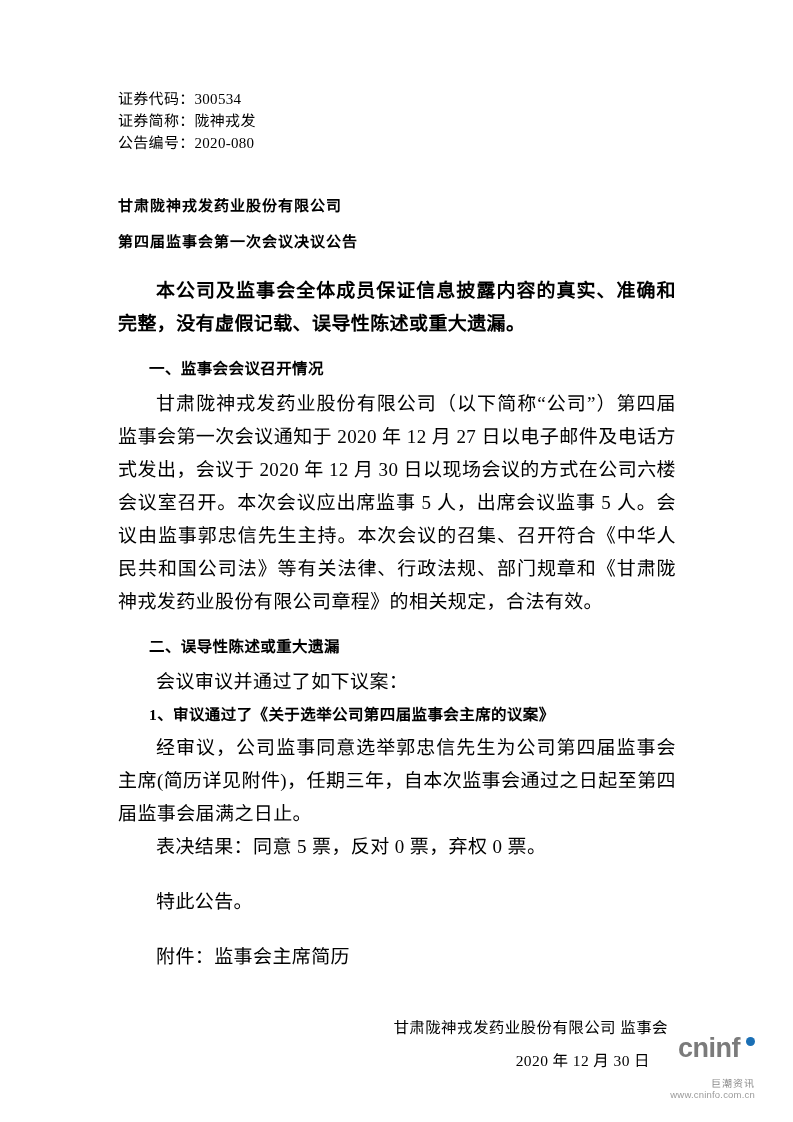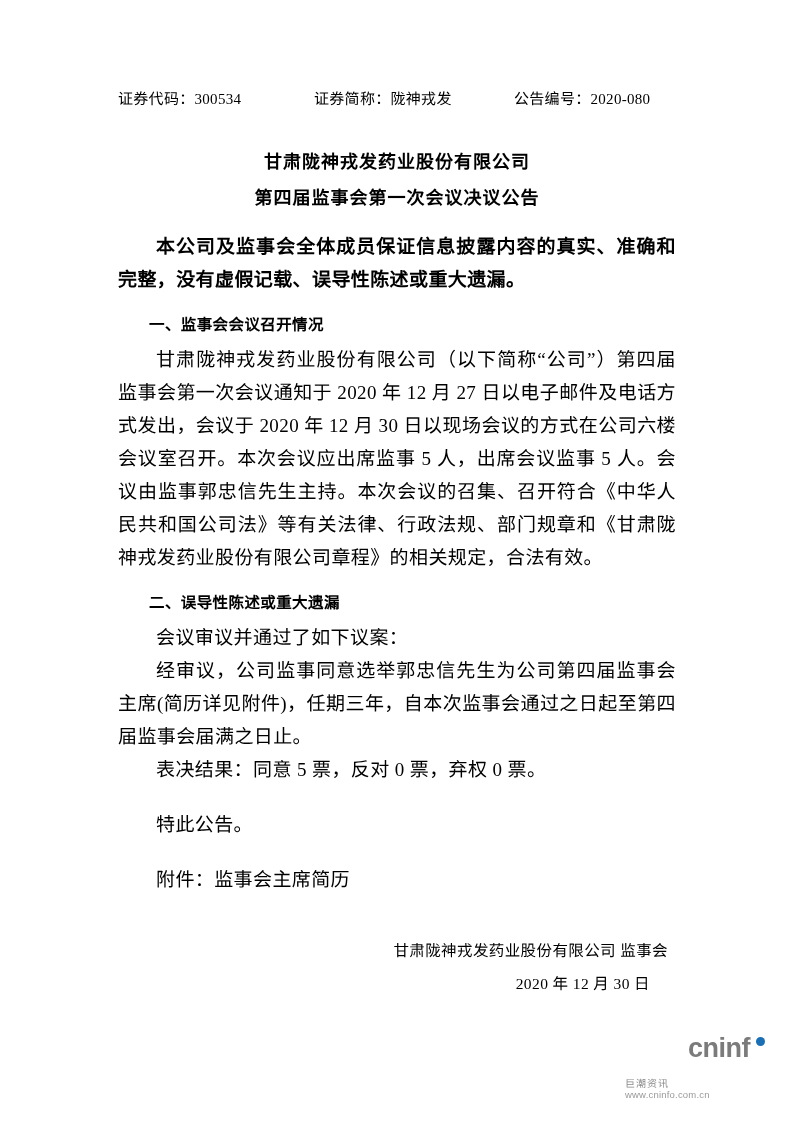--- a/index.html
+++ b/index.html
@@ -27,36 +27,36 @@
   .content {
     position: absolute;
     left: 118px;
     top: 88px;
     width: 558px;
   }
 
   
   .doc-header {
     display: flex;
-    flex-direction: row;
+    flex-direction: column;
     align-items: baseline;
     font-size: 15px;
     line-height: 22px;
     letter-spacing: 0.3px;
     margin-bottom: 34px;
   }
   .doc-header .hdr-code { width: 196px; }
   .doc-header .hdr-name { width: 200px; }
   .doc-header .hdr-no   { flex: 1; text-align: left; }
 
   
   .title-block {
-    text-align: center;
-    font-weight: bold;
-    font-size: 18px;
+    text-align: left;
+    font-weight: bold;
+    font-size: 15px;
     line-height: 36px;
     letter-spacing: 1px;
   }
   .title-line { display: block; }
 
   
   p {
     margin: 0;
   }
   .para {
@@ -101,23 +101,24 @@
     letter-spacing: 0.4px;
     text-align: right;
     padding-right: 8px;
   }
   .signature .sig-line { display: block; }
   .sig-date { padding-right: 18px; }
 
   
   .footer-logo {
     position: absolute;
-    right: 28px;
+    right: 38px;
     bottom: 22px;
     width: 140px;
+    text-align: right;
     line-height: 1.1;
   }
   .logo-row {
     display: flex;
     align-items: center;
     justify-content: flex-end;
     gap: 5px;
   }
   .logo-mark {
     font-family: "Liberation Sans", sans-serif;
@@ -171,20 +172,21 @@
     </div>
 
     <p class="para bold decl">本公司及监事会全体成员保证信息披露内容的真实、准确和完整，没有虚假记载、误导性陈述或重大遗漏。</p>
 
     <p class="section-head">一、监事会会议召开情况</p>
     <p class="para">甘肃陇神戎发药业股份有限公司（以下简称“公司”）第四届监事会第一次会议通知于 2020 年 12 月 27 日以电子邮件及电话方式发出，会议于 2020 年 12 月 30 日以现场会议的方式在公司六楼会议室召开。本次会议应出席监事 5 人，出席会议监事 5 人。会议由监事郭忠信先生主持。本次会议的召集、召开符合《中华人民共和国公司法》等有关法律、行政法规、部门规章和《甘肃陇神戎发药业股份有限公司章程》的相关规定，合法有效。</p>
 
     <p class="section-head">二、误导性陈述或重大遗漏</p>
     <p class="para">会议审议并通过了如下议案：</p>
 
+    <p class="sub-head">1、审议通过了《关于选举公司第四届监事会主席的议案》</p>
     <p class="para">经审议，公司监事同意选举郭忠信先生为公司第四届监事会主席(简历详见附件)，任期三年，自本次监事会通过之日起至第四届监事会届满之日止。</p>
     <p class="para">表决结果：同意 5 票，反对 0 票，弃权 0 票。</p>
 
     <div class="gap-md"></div>
 
     <p class="para">特此公告。</p>
 
     <div class="gap-md"></div>
 
     <p class="para">附件：监事会主席简历</p>

